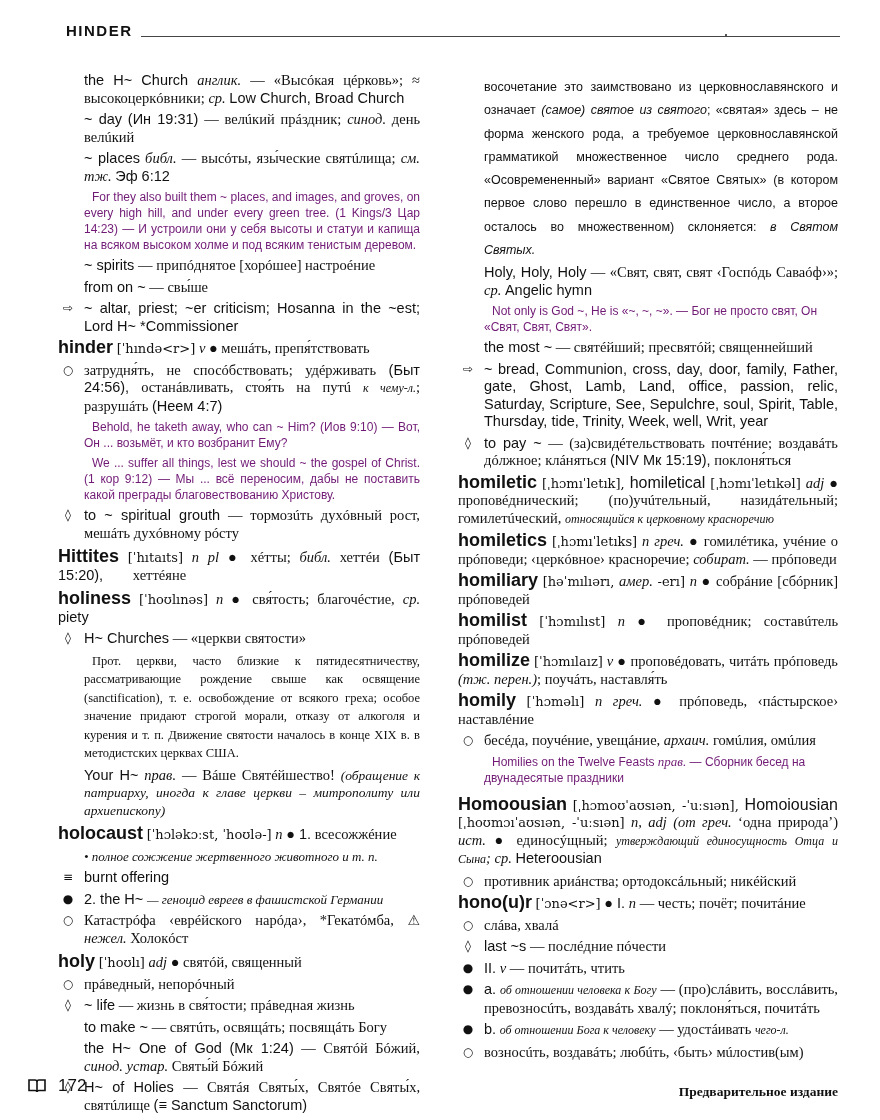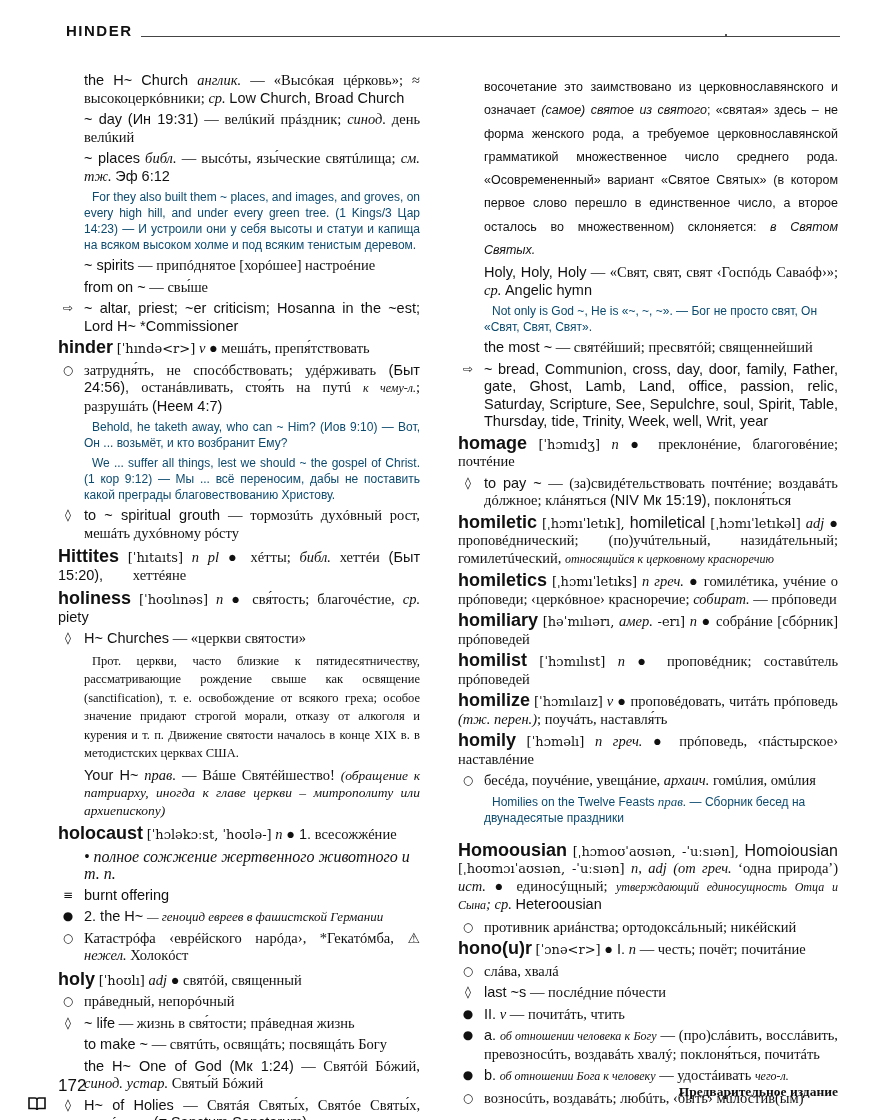--- a/index.html
+++ b/index.html
@@ -13,21 +13,21 @@
   .col-right { left:484px; width:354px; top:76px; }
   .e { position:relative; line-height:17.5px; margin-bottom:4px; }
   .hw { font-family:"Liberation Sans", sans-serif; font-weight:bold; font-size:18px; }
   .b { font-family:"Liberation Sans", sans-serif; font-weight:normal; }
   .s { font-family:"Liberation Sans", sans-serif; }
   .i { font-style:italic; }
   .ind { padding-left:26px; }
   .cont { padding-left:26px; }
   .mark { position:absolute; left:0; top:0; width:20px; text-align:center; font-family:"DejaVu Sans", sans-serif; font-size:12px; }
   .mark-book { position:absolute; left:-30px; top:0; font-family:"DejaVu Sans", sans-serif; font-size:15px; }
-  .ex { font-family:"Liberation Sans", sans-serif; font-size:12px; line-height:16px; padding-left:26px; text-indent:8px; margin-bottom:4px; color:#0c4a6e; }
+  .ex { font-family:"Liberation Sans", sans-serif; font-size:12px; line-height:16px; padding-left:26px; text-indent:8px; margin-bottom:4px; color:#701a75; }
   .ex2 { font-family:Liberation Serif, serif; font-size:12.5px; line-height:18.5px; padding-left:26px; text-indent:8px; margin-bottom:4px; text-align:justify; }
   .exr { font-family:"Liberation Sans", sans-serif; font-size:12.5px; line-height:24.5px; text-align:justify; margin-bottom:2px; }
   .small-i { font-style:italic; font-size:12px; }
   .phon { font-family:"DejaVu Serif", serif; font-size:13px; }
   .pageno { position:absolute; left:58px; top:1076px; font-family:"Liberation Sans", sans-serif; font-size:17px; }
   .edition { position:absolute; right:42px; top:1084px; font-family:"Liberation Serif", serif; font-weight:bold; font-size:13.5px; }
   .dot { position:absolute; left:725px; top:34px; width:2px; height:2px; background:#555; }
   .just { text-align:justify; }
 </style>
 </head>
@@ -137,21 +137,21 @@
     <span class="i" style="font-size:13.5px">(обращение к патриарху, иногда к главе церкви – митрополиту или архиепископу)</span>
   </div>
 
   <div class="e just" style="margin-top:6px">
     <span class="hw">holocaust</span>
     <span class="phon">[ˈhɔləkɔːst, ˈhoʊlə-]</span>
     <span class="i">n</span>
     <span class="b">● 1.</span>
     <span>всесожжéние</span>
   </div>
-  <div class="e ind small-i" style="font-size:16px">• полное сожжение жертвенного животного и т. п.</div>
+  <div class="e ind small-i" style="font-size:13px">• полное сожжение жертвенного животного и т. п.</div>
   <div class="e ind">
     <span class="mark">≡</span>
     <span class="s">burnt offering</span>
   </div>
   <div class="e ind">
     <span class="mark">●</span>
     <span class="b">2. the H~</span>
     <span class="i" style="font-size:13px">— геноцид евреев в фашистской Германии</span>
   </div>
   <div class="e ind just">
@@ -220,26 +220,20 @@
   <div class="e">
     <span class="b">the most ~</span>
     <span>— святéйший; пресвятóй; священнейший</span>
   </div>
   <div class="e just" style="margin-left:-26px">
     <span class="mark">⇨</span>
     <div class="s" style="padding-left:26px">~ bread, Communion, cross, day, door, family, Father, gate, Ghost, Lamb, Land, office, passion, relic, Saturday, Scripture, See, Sepulchre, soul, Spirit, Table, Thursday, tide, Trinity, Week, well, Writ, year</div>
   </div>
 
 
-  <div class="e just" style="margin-left:-26px;margin-top:4px">
-    <span class="hw">homage</span>
-    <span class="phon">[ˈhɔmıdʒ]</span>
-    <span class="i">n</span>
-    <span>● преклонéние, благоговéние; почтéние</span>
-  </div>
   <div class="e just">
     <span class="mark" style="left:-26px">◊</span>
     <span class="b">to pay ~</span>
     <span>— (за)свидéтельствовать почтéние; воздавáть дóлжное; клáняться</span>
     <span class="s">(NIV Мк 15:19),</span>
     <span>поклоня́ться</span>
   </div>
 
   <div class="e just" style="margin-left:-26px;margin-top:4px">
     <span class="hw">homiletic</span>
@@ -297,21 +291,21 @@
     <span>бесéда, поучéние, увещáние,</span>
     <span class="i">архаич.</span>
     <span>гомúлия, омúлия</span>
   </div>
   <div class="ex" style="padding-left:0">
     <span>Homilies on the Twelve Feasts</span>
     <span class="i" style="font-family:'Liberation Serif',serif;font-size:13px">прав.</span>
     <span>— Сборник бесед на двунадесятые праздники</span>
   </div>
 
-  <div class="e just" style="margin-left:-26px;margin-top:16px">
+  <div class="e just" style="margin-left:-26px;margin-top:10px">
     <span class="hw">Homoousian</span>
     <span class="phon">[ˌhɔmoʊˈaʊsıən, -ˈuːsıən],</span>
     <span class="s" style="font-size:16px">Homoiousian</span>
     <span class="phon">[ˌhoʊmɔıˈaʊsıən, -ˈuːsıən]</span>
     <span class="i">n, adj</span>
     <span class="i">(от греч.</span>
     <span>‘одна природа’)</span>
     <span class="i">ист.</span>
     <span>● единосýщный;</span>
     <span class="small-i">утверждающий единосущность Отца и Сына</span><span class="i">; ср.</span>

